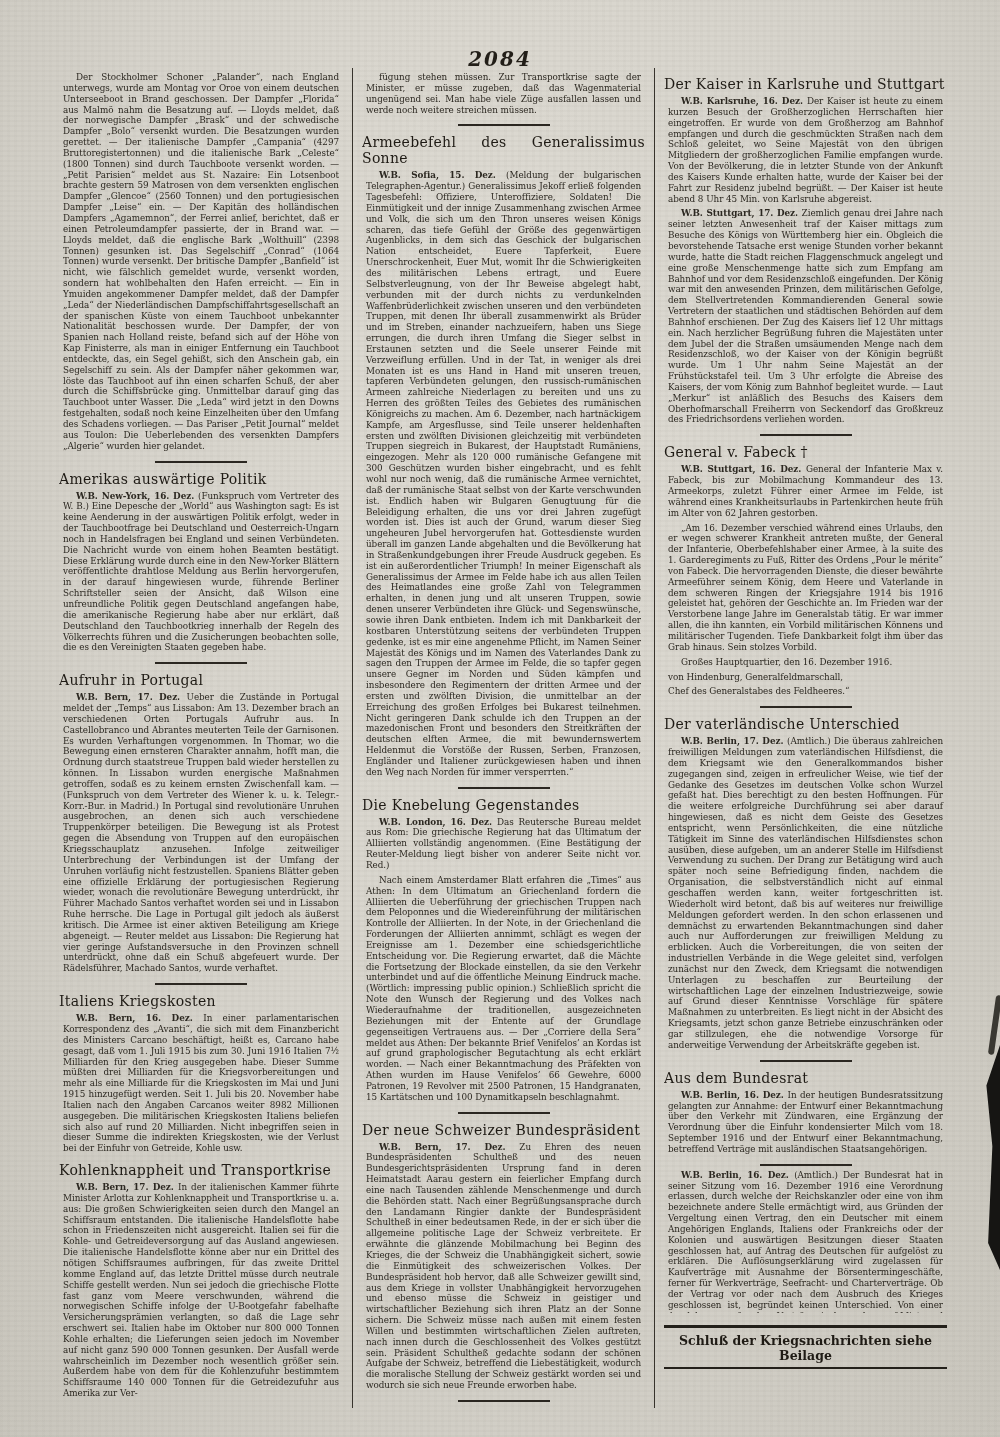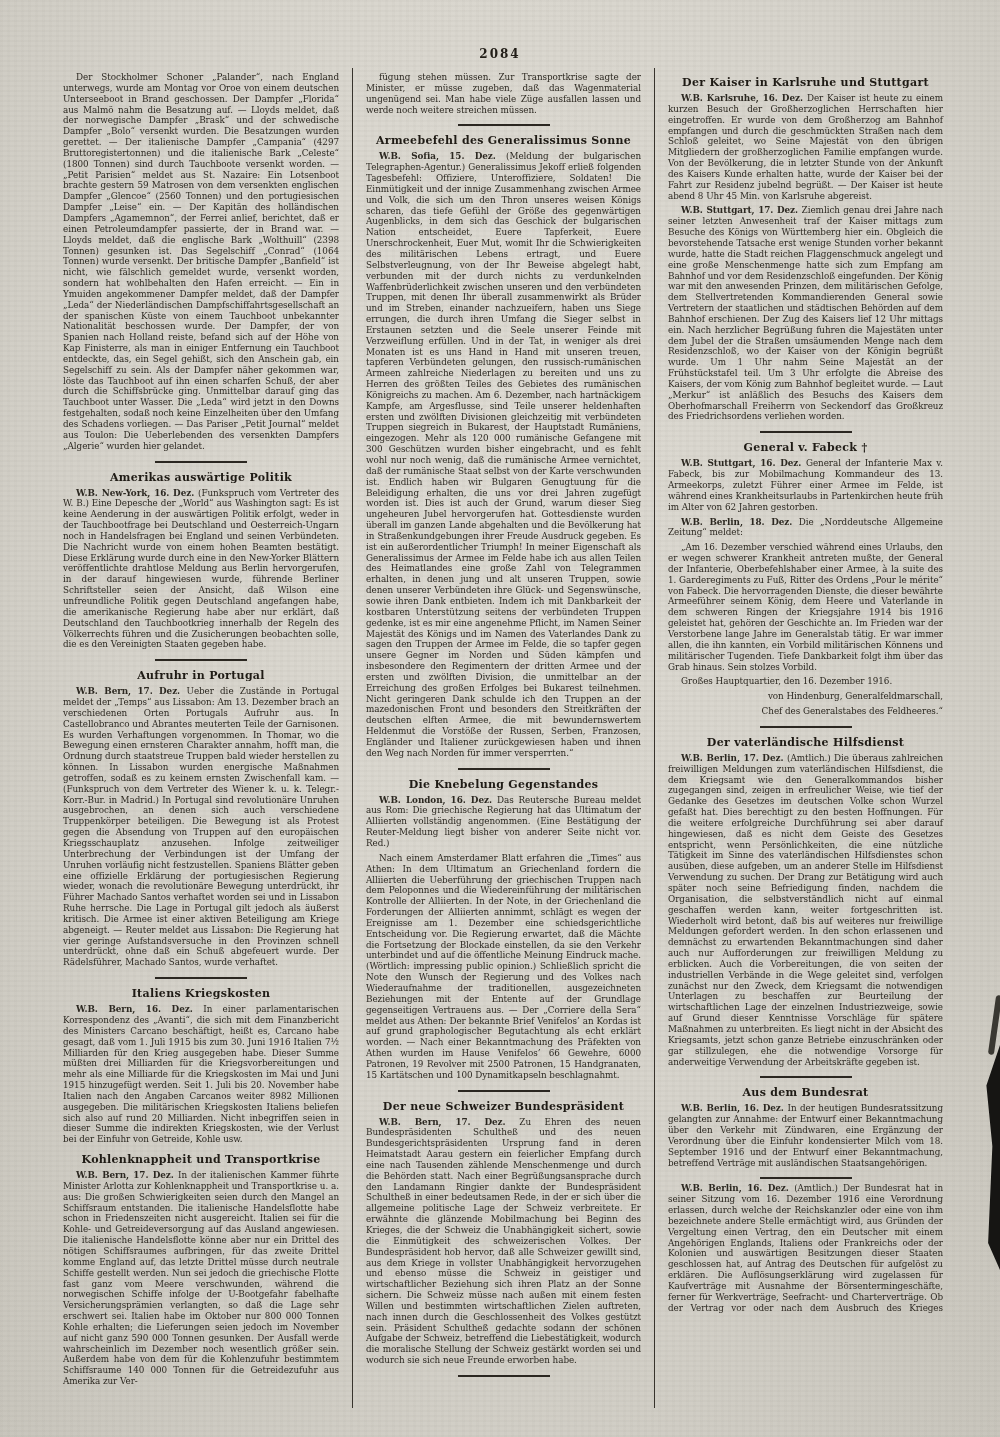--- a/index.html
+++ b/index.html
@@ -4,32 +4,32 @@
 <style>
   html,body{margin:0;padding:0;background:#b8b5ad;}
   .page{position:relative;width:1000px;height:1437px;overflow:hidden;
     background:radial-gradient(ellipse at 50% 30%, #dedbd3 0%, #d6d3cb 55%, #c8c5bc 100%);
     font-family:"DejaVu Serif", serif;color:#2e2a23;}
   .paper-texture{position:absolute;inset:0;pointer-events:none;
     background:
       repeating-linear-gradient(0deg, rgba(120,115,105,0.045) 0 2px, rgba(255,255,255,0) 2px 5px),
       repeating-linear-gradient(90deg, rgba(120,115,105,0.03) 0 3px, rgba(255,255,255,0) 3px 7px);}
   .page-number{position:absolute;top:47px;left:0;right:0;text-align:center;
-    font-size:12px;font-weight:bold;letter-spacing:2px;color:#221e18;}
+    font-size:20px;font-weight:bold;letter-spacing:2px;color:#221e18;font-style:italic;}
   .columns{position:absolute;top:68px;left:50px;display:flex;align-items:flex-start;}
   .col{width:302px;padding:0 9px;box-sizing:border-box;height:1340px;overflow:hidden;
     text-align:justify;}
   .col+.col{border-left:1px solid #37332c;}
   .colfill{overflow:hidden;}
   .col3 .colfill{max-height:1245px;}
   p.para{margin:4px;font-size:8.8px;line-height:10.85px;text-indent:13px;
     letter-spacing:-0.05px;color:#2c2821;}
   p.para b{font-weight:bold;}
-  p.center{text-align:right;text-indent:0;}
-  h2.headline{font-size:11px;font-weight:bold;text-align:center;
+  p.center{text-align:left;text-indent:0;}
+  h2.headline{font-size:14px;font-weight:normal;
     margin:8px 0 4px;letter-spacing:0.3px;color:#1f1b15;}
   .rule{width:92px;height:2px;background:#2b2721;margin:9px auto 3px;}
   .footer{margin-top:12px;border-top:3px solid #23201a;border-bottom:2px solid #23201a;
     padding:5px 0 4px;text-align:center;font-weight:bold;font-size:12.5px;color:#1f1b15;}
   .scan-mark{position:absolute;right:0;top:1045px;width:17px;height:225px;background:#161513;
     clip-path:polygon(100% 0, 100% 100%, 30% 88%, 55% 45%, 20% 18%);}
   .scan-mark2{position:absolute;right:2px;top:995px;width:6px;height:60px;background:#3a3832;
     border-radius:3px;transform:rotate(8deg);}
 </style>
 </head>
@@ -74,32 +74,32 @@
         </div>
     </section>
     <section class="col col3">
       <div class="colfill">
           <h2 class="headline">Der Kaiser in Karlsruhe und Stuttgart</h2>
           <p class="para"><b>W.B. Karlsruhe, 16. Dez. </b>Der Kaiser ist heute zu einem kurzen Besuch der Großherzoglichen Herrschaften hier eingetroffen. Er wurde von dem Großherzog am Bahnhof empfangen und durch die geschmückten Straßen nach dem Schloß geleitet, wo Seine Majestät von den übrigen Mitgliedern der großherzoglichen Familie empfangen wurde. Von der Bevölkerung, die in letzter Stunde von der Ankunft des Kaisers Kunde erhalten hatte, wurde der Kaiser bei der Fahrt zur Residenz jubelnd begrüßt. — Der Kaiser ist heute abend 8 Uhr 45 Min. von Karlsruhe abgereist.</p>
           <p class="para"><b>W.B. Stuttgart, 17. Dez. </b>Ziemlich genau drei Jahre nach seiner letzten Anwesenheit traf der Kaiser mittags zum Besuche des Königs von Württemberg hier ein. Obgleich die bevorstehende Tatsache erst wenige Stunden vorher bekannt wurde, hatte die Stadt reichen Flaggenschmuck angelegt und eine große Menschenmenge hatte sich zum Empfang am Bahnhof und vor dem Residenzschloß eingefunden. Der König war mit den anwesenden Prinzen, dem militärischen Gefolge, dem Stellvertretenden Kommandierenden General sowie Vertretern der staatlichen und städtischen Behörden auf dem Bahnhof erschienen. Der Zug des Kaisers lief 12 Uhr mittags ein. Nach herzlicher Begrüßung fuhren die Majestäten unter dem Jubel der die Straßen umsäumenden Menge nach dem Residenzschloß, wo der Kaiser von der Königin begrüßt wurde. Um 1 Uhr nahm Seine Majestät an der Frühstückstafel teil. Um 3 Uhr erfolgte die Abreise des Kaisers, der vom König zum Bahnhof begleitet wurde. — Laut „Merkur“ ist anläßlich des Besuchs des Kaisers dem Oberhofmarschall Freiherrn von Seckendorf das Großkreuz des Friedrichsordens verliehen worden.</p>
           <div class="rule"></div>
           <h2 class="headline">General v. Fabeck †</h2>
           <p class="para"><b>W.B. Stuttgart, 16. Dez. </b>General der Infanterie Max v. Fabeck, bis zur Mobilmachung Kommandeur des 13. Armeekorps, zuletzt Führer einer Armee im Felde, ist während eines Krankheitsurlaubs in Partenkirchen heute früh im Alter von 62 Jahren gestorben.</p>
-          <p class="para"><b>W.B. Berlin, 18. Dez. </b>Die „Norddeutsche Allgemeine Zeitung“ meldet:</p>
           <p class="para">„Am 16. Dezember verschied während eines Urlaubs, den er wegen schwerer Krankheit antreten mußte, der General der Infanterie, Oberbefehlshaber einer Armee, à la suite des 1. Garderegiments zu Fuß, Ritter des Ordens „Pour le mérite“ von Fabeck. Die hervorragenden Dienste, die dieser bewährte Armeeführer seinem König, dem Heere und Vaterlande in dem schweren Ringen der Kriegsjahre 1914 bis 1916 geleistet hat, gehören der Geschichte an. Im Frieden war der Verstorbene lange Jahre im Generalstab tätig. Er war immer allen, die ihn kannten, ein Vorbild militärischen Könnens und militärischer Tugenden. Tiefe Dankbarkeit folgt ihm über das Grab hinaus. Sein stolzes Vorbild.</p>
           <p class="para">Großes Hauptquartier, den 16. Dezember 1916.</p>
           <p class="para center">von Hindenburg, Generalfeldmarschall,</p>
           <p class="para center">Chef des Generalstabes des Feldheeres.“</p>
           <div class="rule"></div>
-          <h2 class="headline">Der vaterländische Hilfsdienst</h2>
+          <h2 class="headline">Der vaterländische Unterschied</h2>
           <p class="para"><b>W.B. Berlin, 17. Dez. </b>(Amtlich.) Die überaus zahlreichen freiwilligen Meldungen zum vaterländischen Hilfsdienst, die dem Kriegsamt wie den Generalkommandos bisher zugegangen sind, zeigen in erfreulicher Weise, wie tief der Gedanke des Gesetzes im deutschen Volke schon Wurzel gefaßt hat. Dies berechtigt zu den besten Hoffnungen. Für die weitere erfolgreiche Durchführung sei aber darauf hingewiesen, daß es nicht dem Geiste des Gesetzes entspricht, wenn Persönlichkeiten, die eine nützliche Tätigkeit im Sinne des vaterländischen Hilfsdienstes schon ausüben, diese aufgeben, um an anderer Stelle im Hilfsdienst Verwendung zu suchen. Der Drang zur Betätigung wird auch später noch seine Befriedigung finden, nachdem die Organisation, die selbstverständlich nicht auf einmal geschaffen werden kann, weiter fortgeschritten ist. Wiederholt wird betont, daß bis auf weiteres nur freiwillige Meldungen gefordert werden. In den schon erlassenen und demnächst zu erwartenden Bekanntmachungen sind daher auch nur Aufforderungen zur freiwilligen Meldung zu erblicken. Auch die Vorbereitungen, die von seiten der industriellen Verbände in die Wege geleitet sind, verfolgen zunächst nur den Zweck, dem Kriegsamt die notwendigen Unterlagen zu beschaffen zur Beurteilung der wirtschaftlichen Lage der einzelnen Industriezweige, sowie auf Grund dieser Kenntnisse Vorschläge für spätere Maßnahmen zu unterbreiten. Es liegt nicht in der Absicht des Kriegsamts, jetzt schon ganze Betriebe einzuschränken oder gar stillzulegen, ehe die notwendige Vorsorge für anderweitige Verwendung der Arbeitskräfte gegeben ist.</p>
           <div class="rule"></div>
           <h2 class="headline">Aus dem Bundesrat</h2>
           <p class="para"><b>W.B. Berlin, 16. Dez. </b>In der heutigen Bundesratssitzung gelangten zur Annahme: der Entwurf einer Bekanntmachung über den Verkehr mit Zündwaren, eine Ergänzung der Verordnung über die Einfuhr kondensierter Milch vom 18. September 1916 und der Entwurf einer Bekanntmachung, betreffend Verträge mit ausländischen Staatsangehörigen.</p>
           <div class="rule"></div>
           <p class="para"><b>W.B. Berlin, 16. Dez. </b>(Amtlich.) Der Bundesrat hat in seiner Sitzung vom 16. Dezember 1916 eine Verordnung erlassen, durch welche der Reichskanzler oder eine von ihm bezeichnete andere Stelle ermächtigt wird, aus Gründen der Vergeltung einen Vertrag, den ein Deutscher mit einem Angehörigen Englands, Italiens oder Frankreichs oder der Kolonien und auswärtigen Besitzungen dieser Staaten geschlossen hat, auf Antrag des Deutschen für aufgelöst zu erklären. Die Auflösungserklärung wird zugelassen für Kaufverträge mit Ausnahme der Börsentermingeschäfte, ferner für Werkverträge, Seefracht- und Charterverträge. Ob der Vertrag vor oder nach dem Ausbruch des Krieges geschlossen ist, begründet keinen Unterschied. Von einer Ausdehnung auf andere Verträge, insbesondere auf Miet- und Pachtverträge über unbewegliche Sachen sowie auf Anstellungsverträge ist vorläufig Abstand genommen. Die Auflösungserklärung kann entweder den ganzen Vertrag oder nur einen Teil betreffen. Bei einer Inanspruchnahme der Zentralstelle wird eine angemessene, mit dem Wert des Gegenstandes steigende Gebühr erhoben werden. Die Vergeltungsmaßnahme richtet sich zunächst nur gegen England, Frankrech und Italien. Sie kann erforderlichenfalls durch Bekanntmachung des Reichskanzlers auf andere feindliche Staaten für anwendbar erklärt werden.</p>
         </div>
+      <div class="footer">Schluß der Kriegsnachrichten siehe Beilage</div>
     </section>
   </div>
 
   <div class="scan-mark"></div>
   <div class="scan-mark2"></div>
 </div>
 
 </body></html>

